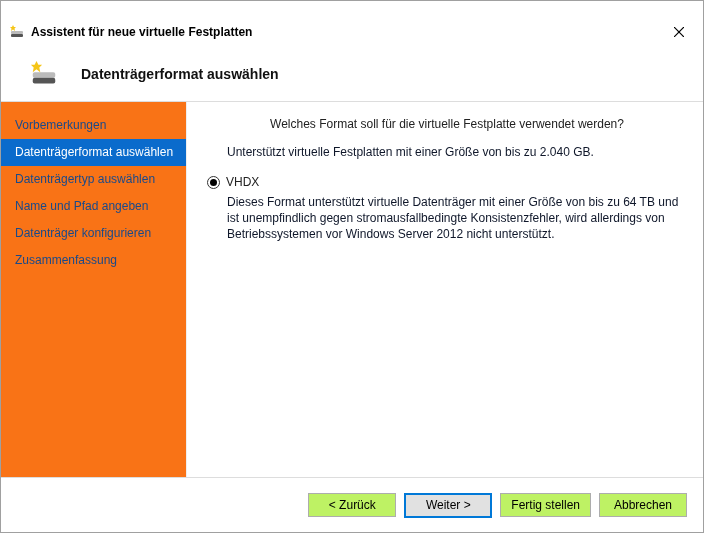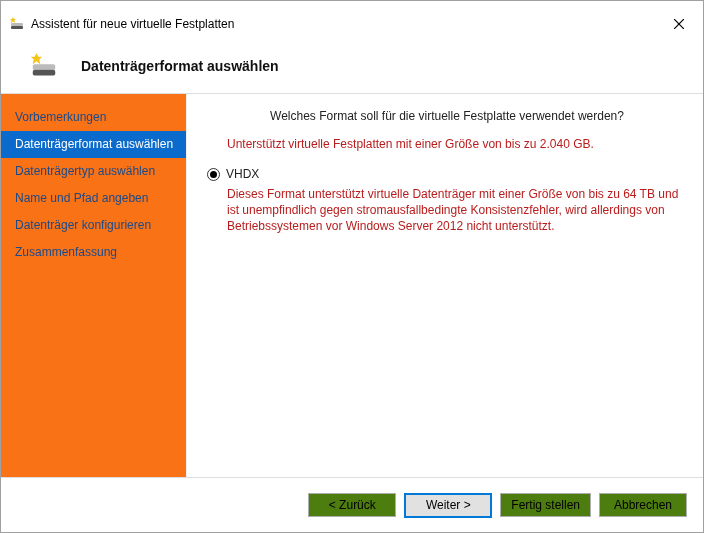--- a/index.html
+++ b/index.html
@@ -17,23 +17,24 @@
     border: 1px solid #a0a0a0;
     background: #fff;
     position: relative;
     display: flex;
     flex-direction: column;
   }
   .titlebar {
     height: 30px;
     display: flex;
     align-items: center;
-    padding: 8px 4px 0 8px;
+    padding: 16px 4px 0 8px;
     font-size: 12px;
     color: #000;
+    font-weight: bold;
   }
   .titlebar .title-icon {
     width: 16px;
     height: 16px;
     margin-right: 6px;
   }
   .titlebar .title-text {
     flex: 1;
   }
   .titlebar .close-btn {
@@ -120,36 +121,36 @@
     height: 7px;
     border-radius: 50%;
     background: #000;
     display: block;
   }
   .radio-label {
     font-size: 12px;
   }
   .option-desc {
     margin: 2px 0 14px 20px;
-    color: #b91c1c;
+    color: #0f172a;
   }
   .footer {
     border-top: 1px solid #ddd;
     height: 54px;
     display: flex;
     align-items: center;
     justify-content: flex-end;
     padding: 0 16px;
     gap: 8px;
   }
   .btn {
     min-width: 88px;
     height: 24px;
     border: 1px solid #adadad;
-    background: #4d7c0f;
+    background: #bef264;
     font-size: 12px;
     font-family: inherit;
     padding: 0 10px;
     cursor: default;
   }
   .btn.default {
     border: 2px solid #0078d7;
     background: #e1e1e1;
     height: 25px;
   }

